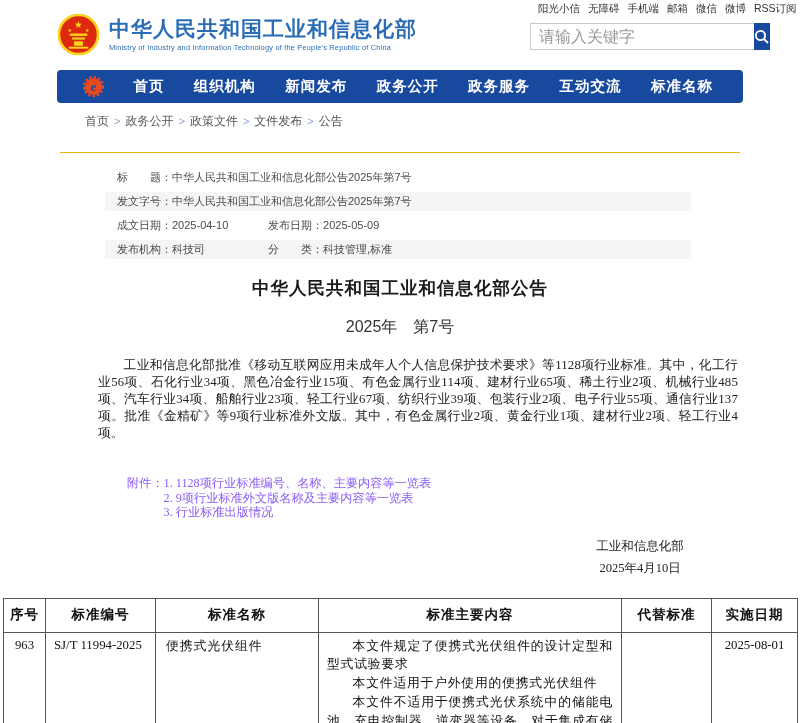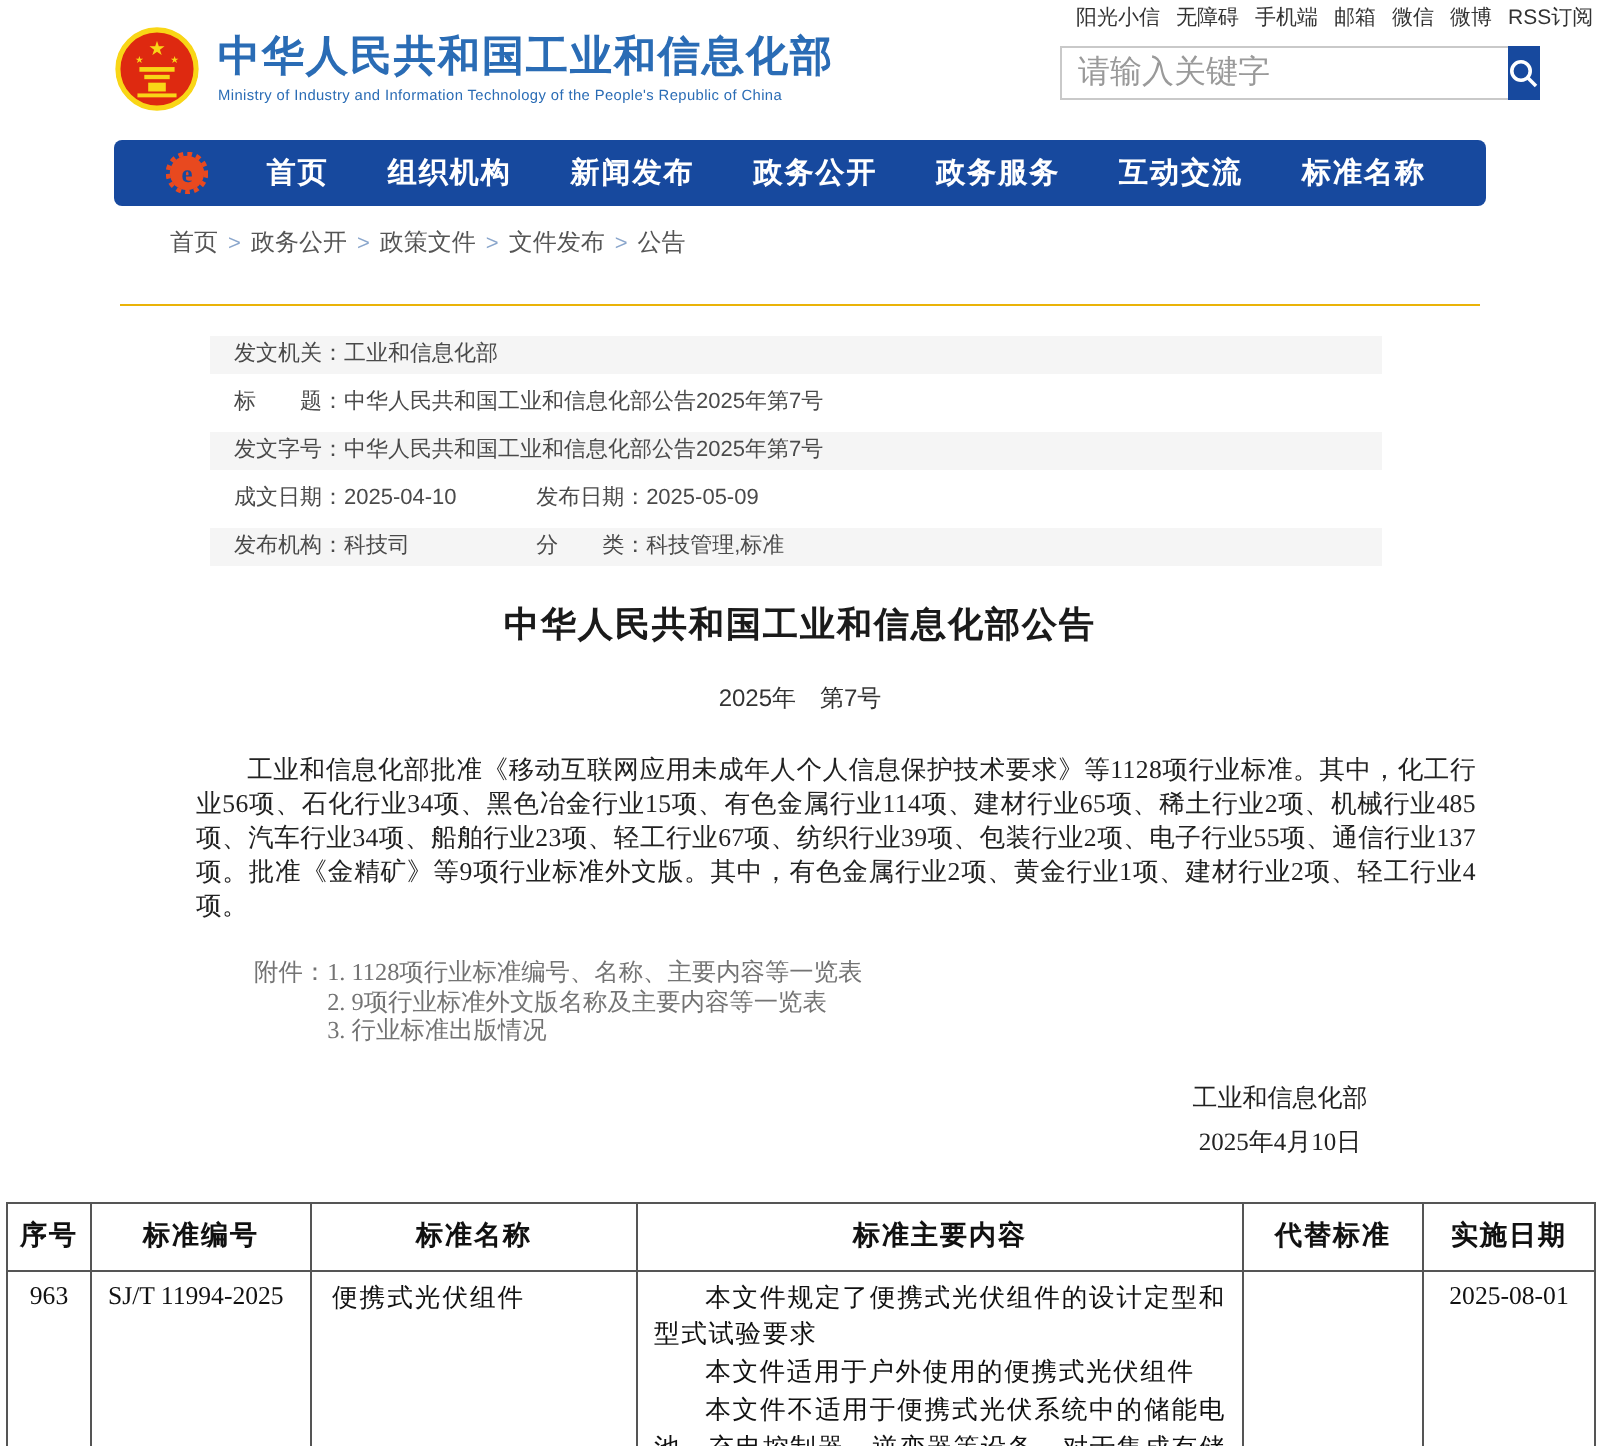--- a/index.html
+++ b/index.html
@@ -35,23 +35,23 @@
   .crumb-sep { color:#8aa6cc; margin:0 5px; font-size:11px; }
 
   
   .meta { margin:15px 0 0 105px; width:586px; font-size:11px; color:#4a4a4a; }
   .meta-row { padding:3px 0 3px 12px; margin-bottom:5px; line-height:13px; }
   .meta-row.gray { background:#f5f5f5; }
   .meta-pair1 { display:inline-block; min-width:148px; }
 
   
   .art-title { text-align:center; margin-top:17px; font-size:17.5px; font-weight:bold; color:#1a1a1a; letter-spacing:1px; }
-  .art-issue { text-align:center; margin-top:17px; font-size:12px; color:#333; }
+  .art-issue { text-align:center; margin-top:17px; font-size:16px; color:#333; }
   .art-body { margin:19px 62px 0 98px; font-family:"Liberation Serif","DejaVu Serif",serif; font-size:12.8px; color:#222; line-height:17px; text-align:justify; text-indent:2em; letter-spacing:0.2px; }
-  .attachments { margin:17px 0 0 127px; display:flex; font-family:"Liberation Serif","DejaVu Serif",serif; font-size:12.2px; color:#737373; }
+  .attachments { margin:34px 0 0 127px; display:flex; font-family:"Liberation Serif","DejaVu Serif",serif; font-size:12.2px; color:#8b5cf6; }
   .attach-label { flex:0 0 auto; line-height:14.5px; }
   .attach-list { list-style:none; }
   .attach-list li { line-height:14.5px; }
   .signature-block { margin:18px 55px 0 auto; width:210px; text-align:center; font-family:"Liberation Serif","DejaVu Serif",serif; font-size:12.5px; color:#222; }
   .signature-block .sig-date { margin-top:5px; }
 
   
   .std-table { margin:21px 0 0 3px; width:794px; border-collapse:collapse; table-layout:fixed; font-family:"Liberation Serif","DejaVu Serif",serif; color:#111; }
   .std-table th, .std-table td { border:1px solid #555; }
   .std-table th { height:34px; font-size:13.5px; font-weight:bold; text-align:center; vertical-align:middle; letter-spacing:1px; }
@@ -130,23 +130,20 @@
     <a class="nav-item">标准名称</a>
   </div>
 
   <div class="breadcrumb-wrap">
     <div class="breadcrumb">
       <a>首页</a><span class="crumb-sep">&gt;</span><a>政务公开</a><span class="crumb-sep">&gt;</span><a>政策文件</a><span class="crumb-sep">&gt;</span><a>文件发布</a><span class="crumb-sep">&gt;</span><span>公告</span>
     </div>
   </div>
 
   <div class="meta">
-    <div class="meta-row gray">
-      <span>发文机关：</span><span>工业和信息化部</span>
-    </div>
     <div class="meta-row">
       <span>标　　题：</span><span>中华人民共和国工业和信息化部公告2025年第7号</span>
     </div>
     <div class="meta-row gray">
       <span>发文字号：</span><span>中华人民共和国工业和信息化部公告2025年第7号</span>
     </div>
     <div class="meta-row">
       <span class="meta-pair1"><span>成文日期：</span><span>2025-04-10</span></span>
       <span><span>发布日期：</span><span>2025-05-09</span></span>
     </div>

